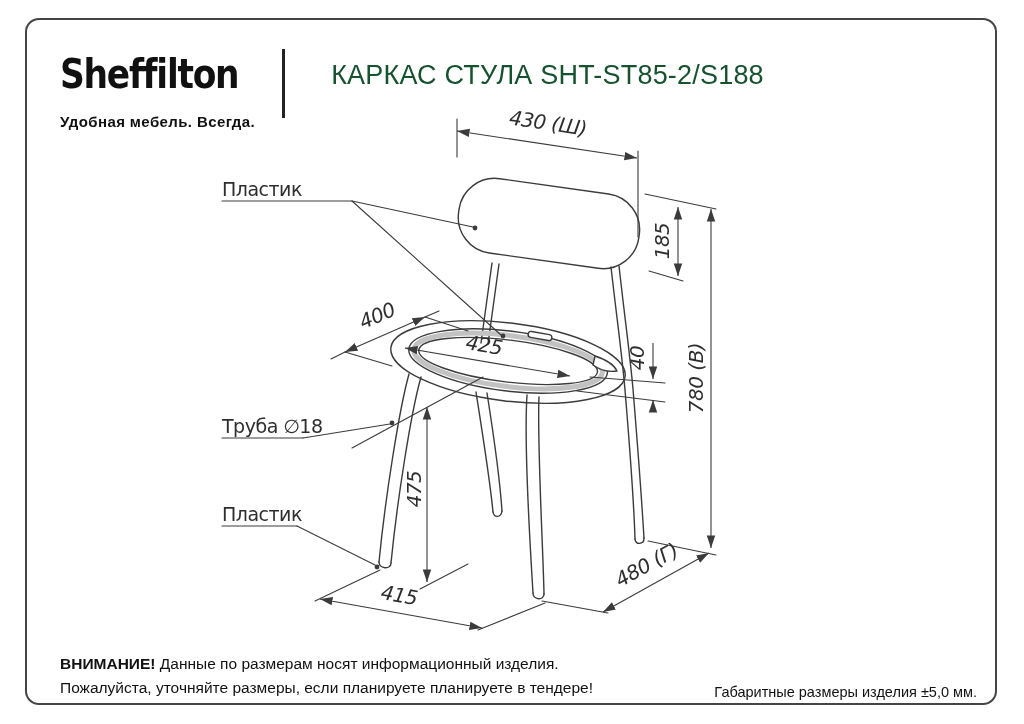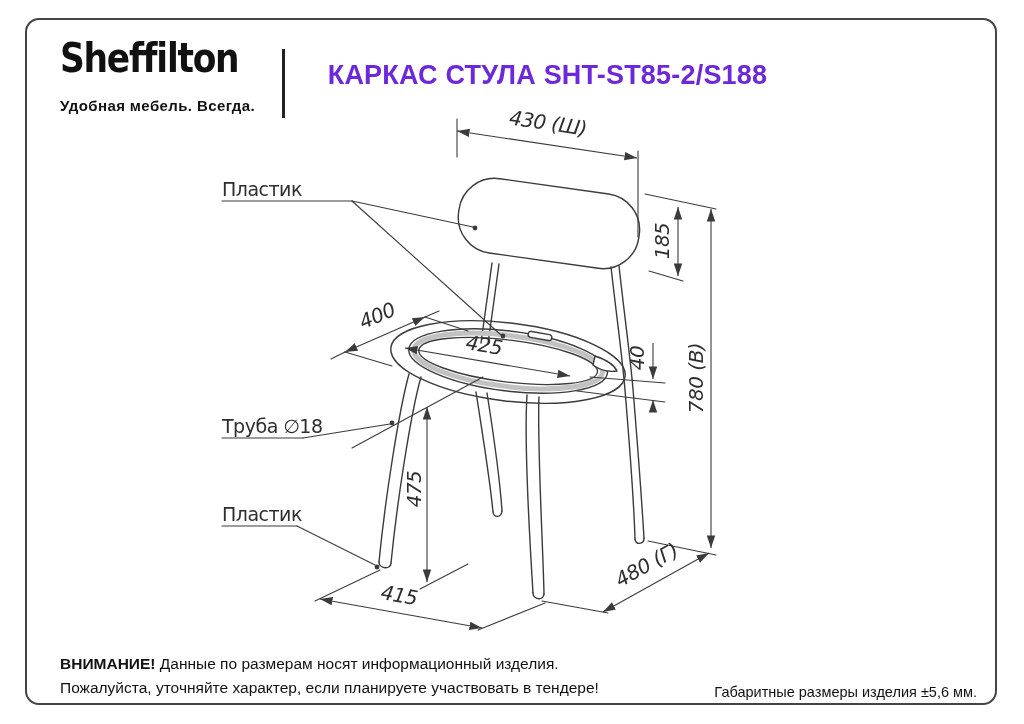--- a/index.html
+++ b/index.html
@@ -1,26 +1,26 @@
 <!DOCTYPE html>
 <html><head>
 <meta charset="utf-8">
 <style>
   html,body{margin:0;padding:0;background:#fff;}
   .page{position:relative;width:1024px;height:724px;background:#ffffff;overflow:hidden;
         font-family:"Liberation Sans",sans-serif;color:#1a1a1a;}
   .page-border{position:absolute;left:25px;top:18px;width:968px;height:683px;
         border:2px solid #444;border-radius:14px;pointer-events:none;}
-  .logo{position:absolute;left:60px;top:36px;}
+  .logo{position:absolute;left:60px;top:52px;}
   .logo-name{font-family:"DejaVu Sans",sans-serif;font-weight:700;font-size:41px;
         letter-spacing:-1.5px;transform:scaleX(.84);transform-origin:left top;line-height:1.1;color:#111;}
   .logo-tag{font-weight:700;font-size:15px;letter-spacing:.4px;margin-top:16px;color:#111;}
   .divider{position:absolute;left:282px;top:49px;width:2.5px;height:69px;background:#222;}
   .title{position:absolute;left:300px;top:60px;width:495px;text-align:center;
-        font-weight:700;font-size:27px;letter-spacing:.2px;color:#6d28d9;}
+        font-weight:400;font-size:27px;letter-spacing:.2px;color:#14532d;}
   .drawing{position:absolute;left:0;top:0;}
   .dim{font-family:"DejaVu Sans",sans-serif;font-style:italic;font-size:20px;
         letter-spacing:-.5px;fill:#2e2e2e;}
   .lbl{font-family:"DejaVu Sans",sans-serif;font-size:19px;letter-spacing:-.5px;fill:#2e2e2e;}
   .warn{position:absolute;left:60px;top:652px;font-size:15.5px;line-height:24px;color:#111;}
   .warn b{font-weight:700;}
   .tol{position:absolute;right:47px;top:684px;width:400px;text-align:right;font-size:14.5px;color:#111;}
 </style>
 </head>
 <body>
@@ -134,16 +134,16 @@
     <text class="dim" x="398" y="602" text-anchor="middle" transform="rotate(10 398 602)">415</text>
     <text class="dim" x="650" y="571" text-anchor="middle" transform="rotate(-29 650 571)">480 (Г)</text>
 
     <text class="lbl" x="222" y="196">Пластик</text>
     <text class="lbl" x="222" y="433">Труба ∅18</text>
     <text class="lbl" x="222" y="521">Пластик</text>
   </svg>
 
   <div class="warn">
     <div><b>ВНИМАНИЕ!</b><span> Данные по размерам носят информационный изделия.</span></div>
-    <div>Пожалуйста, уточняйте характер, если планируете участвовать в тендере!</div>
+    <div>Пожалуйста, уточняйте размеры, если планируете планируете в тендере!</div>
   </div>
-  <div class="tol">Габаритные размеры изделия ±5,6 мм.</div>
+  <div class="tol">Габаритные размеры изделия ±5,0 мм.</div>
 </div>
 
 </body></html>

